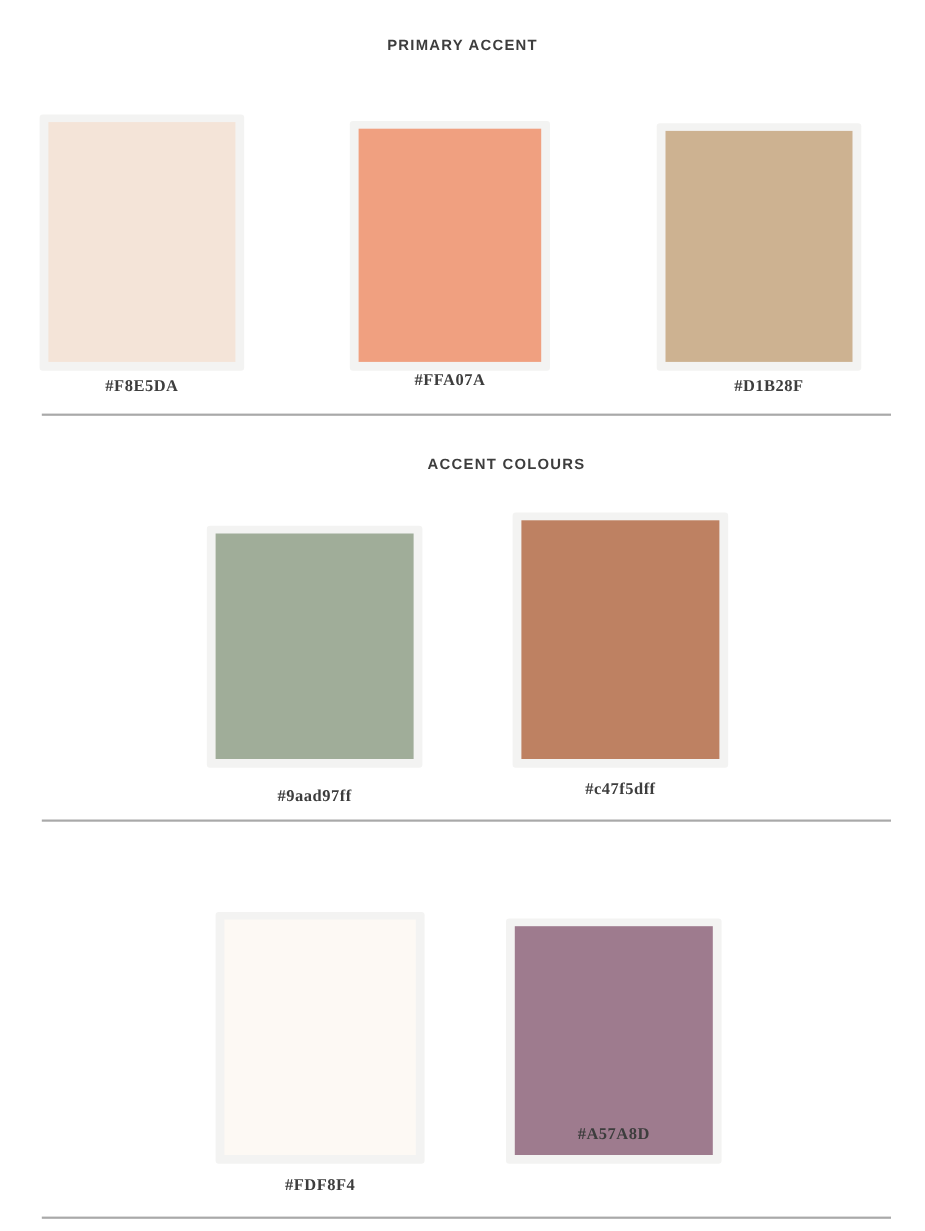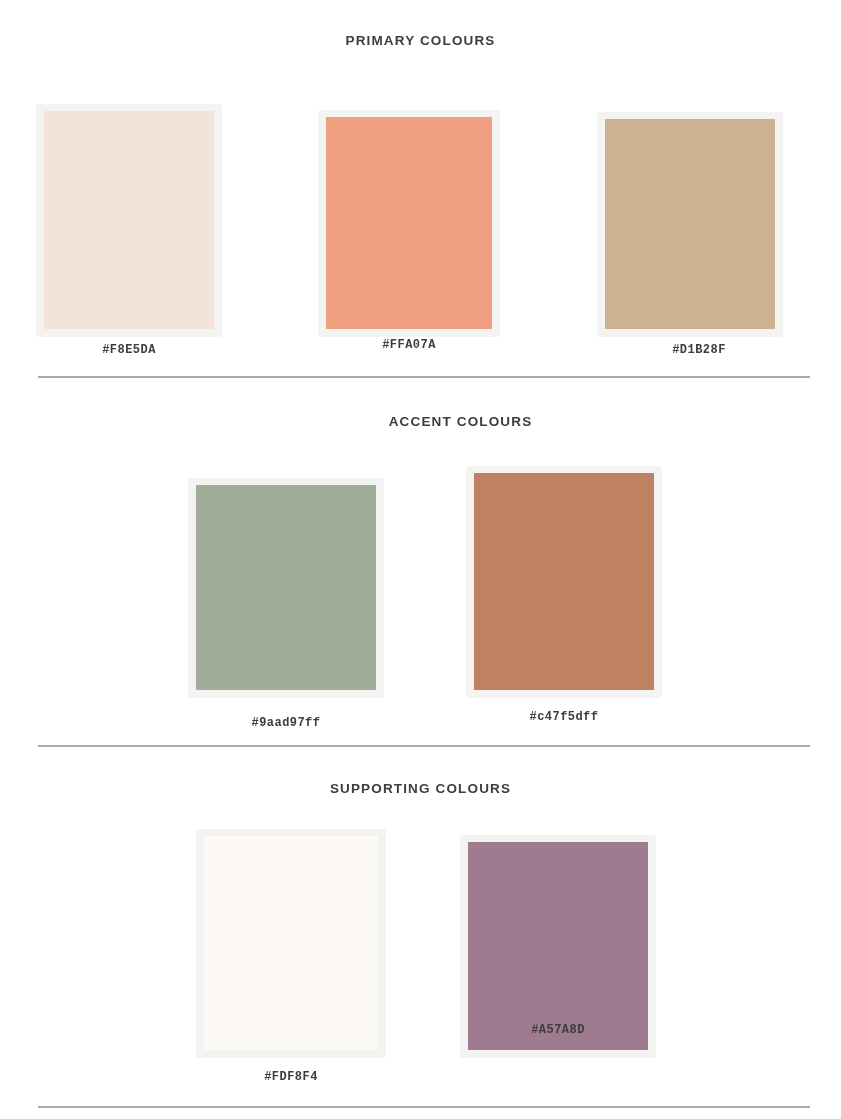--- a/index.html
+++ b/index.html
@@ -56,42 +56,42 @@
     padding: 7px 8px 8px 8px;
   }
   .swatch-chip {
     width: 100%;
     height: 100%;
     box-sizing: border-box;
   }
   .swatch-label {
     position: absolute;
     text-align: center;
-    font-size: 12px;
+    font-size: 15px;
     font-weight: 700;
     letter-spacing: 0.45px;
     color: #3d3d3d;
     white-space: nowrap;
-    font-family: Liberation Mono, monospace;
+    font-family: Liberation Serif, serif;
   }
 
   
   .divider {
     position: absolute;
     height: 2px;
     background: #a9a9a9;
   }
 </style>
 </head>
 <body>
 
 <div class="page">
 
   <div class="section" style="top:33px;">
-    <div class="section-title">PRIMARY COLOURS</div>
+    <div class="section-title">PRIMARY ACCENT</div>
   </div>
 
   <div class="swatch-row">
 
     <div class="swatch-cell" style="left:36px; top:104px; width:186px; height:233px;">
       <div class="swatch-frame">
         <div class="swatch-chip" style="background:#f4e4d8;"></div>
       </div>
     </div>
     <div class="swatch-label" style="left:36px; top:343px; width:186px;">#F8E5DA</div>
@@ -129,23 +129,20 @@
     <div class="swatch-cell" style="left:466px; top:466px; width:196px; height:232px;">
       <div class="swatch-frame">
         <div class="swatch-chip" style="background:#be8162;"></div>
       </div>
     </div>
     <div class="swatch-label" style="left:466px; top:710px; width:196px;">#c47f5dff</div>
   </div>
 
   <div class="divider" style="left:38px; top:745px; width:772px;"></div>
 
-  <div class="section" style="top:781px;">
-    <div class="section-title">SUPPORTING COLOURS</div>
-  </div>
 
   <div class="swatch-row">
 
     <div class="swatch-cell" style="left:196px; top:829px; width:190px; height:229px;">
         <div class="swatch-frame">
           <div class="swatch-chip" style="background:#fdf9f4;"></div>
         </div>
     </div>
     <div class="swatch-label" style="left:196px; top:1070px; width:190px;">#FDF8F4</div>
 

